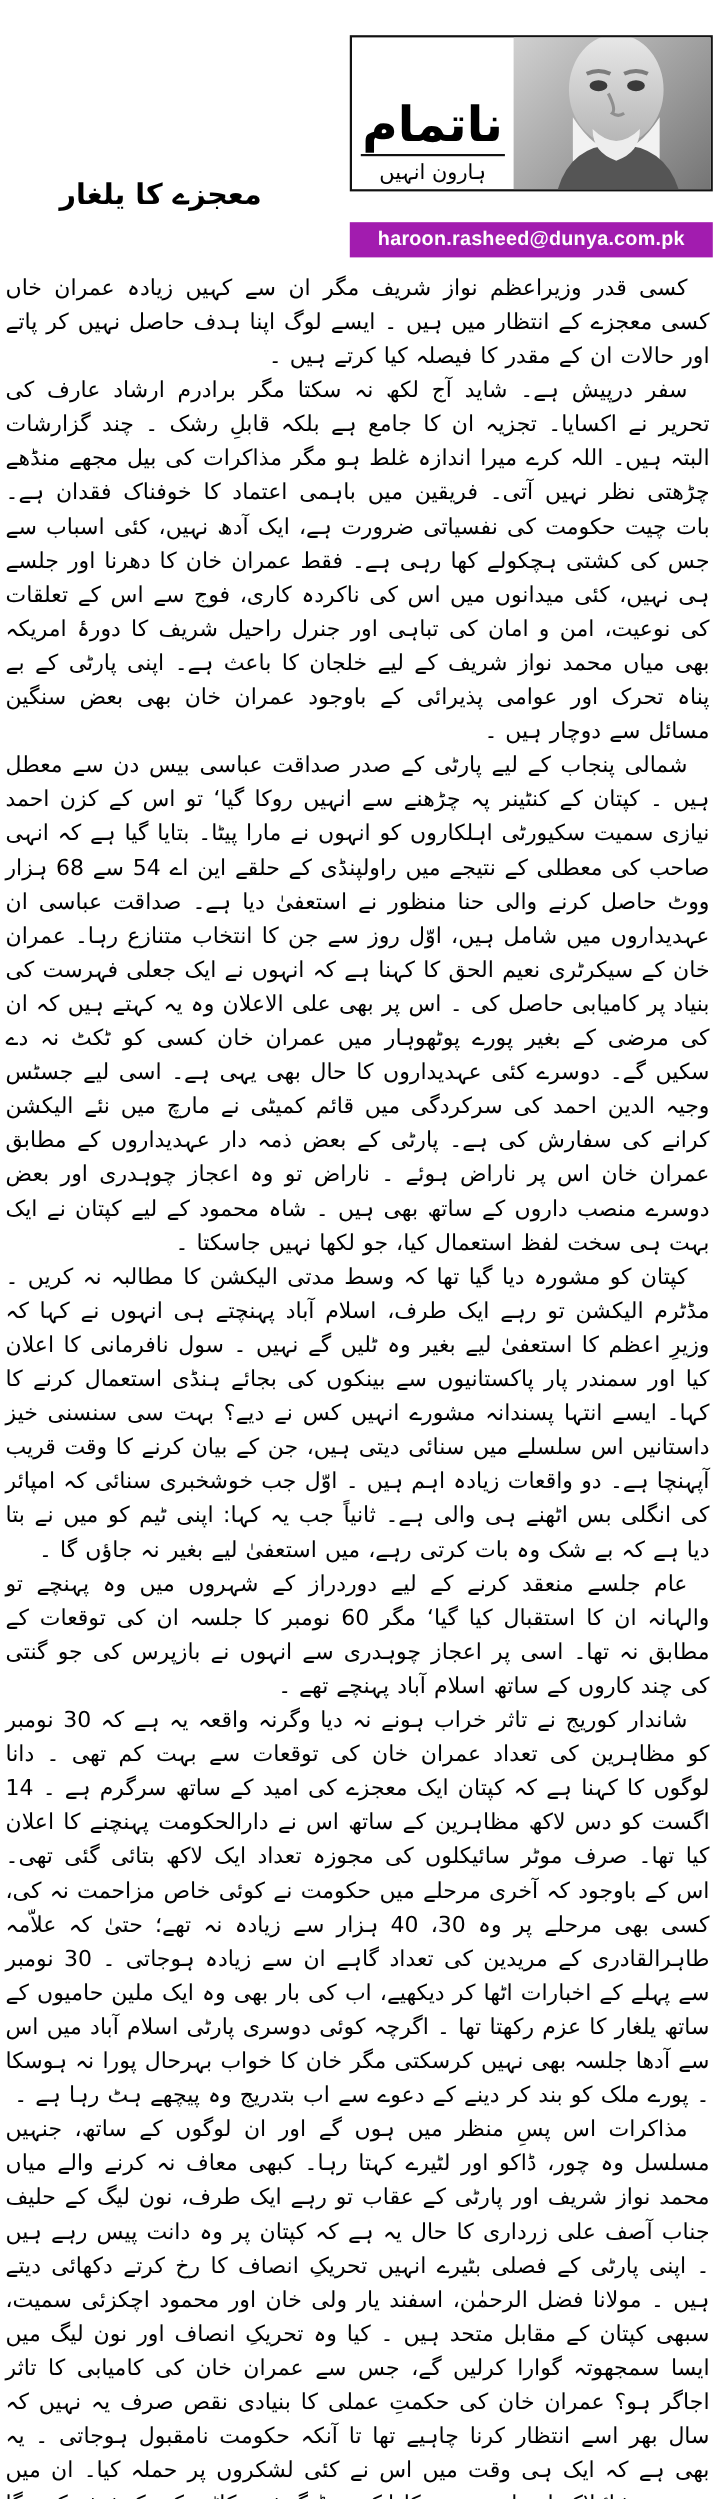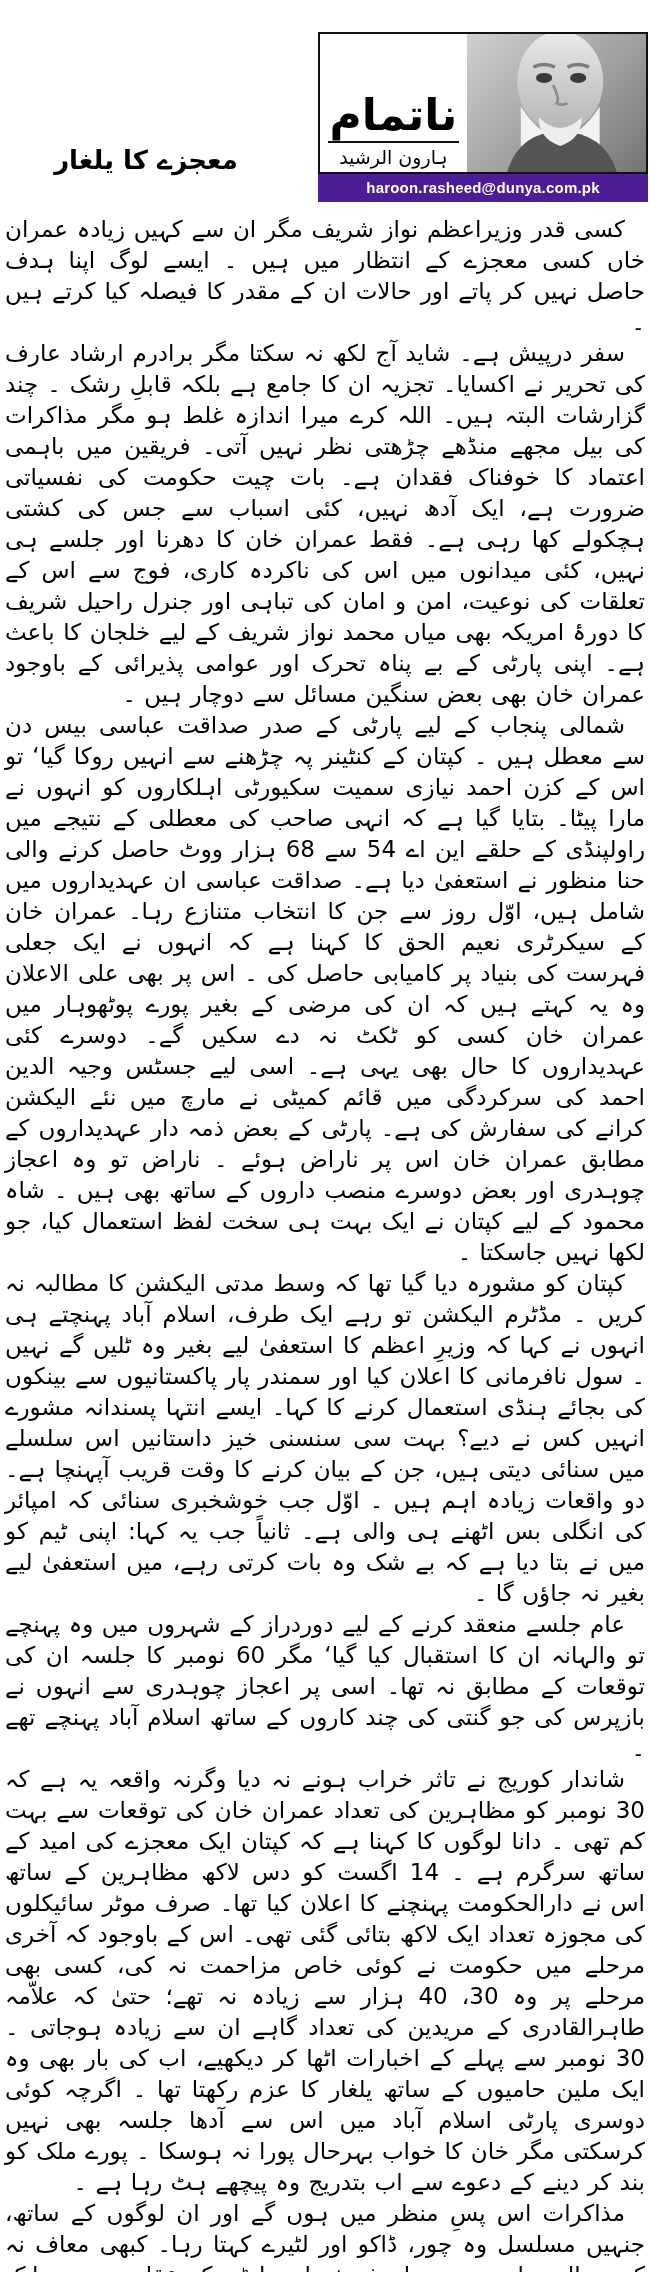--- a/index.html
+++ b/index.html
@@ -28,53 +28,54 @@
   }
   .rule{ width:92%; border-top:2px solid #111; margin:4px 0 3px 0; }
   .author-name{
     font-size:19px; direction:rtl; padding-bottom:2px; white-space:nowrap;
   }
   .photo{
     flex:0 0 55%; position:relative; background:linear-gradient(135deg,#c9c9c9 0%,#8f8f8f 60%,#6f6f6f 100%);
   }
   .photo svg{ display:block; width:100%; height:100%; }
   .email-bar{
-    background:#4c1d95; color:#fff; font-family:"Liberation Sans", sans-serif;
-    font-weight:bold; font-size:15px; text-align:center; padding:5px 0 6px 0;
+    background:#a21caf; color:#fff; font-family:"Liberation Sans", sans-serif;
+    font-weight:bold; font-size:18px; text-align:center; padding:5px 0 6px 0;
     letter-spacing:.2px;
+    margin-top:28px;
   }
   .headline-area{
     flex:1 1 auto; display:flex; align-items:center; justify-content:center;
     align-self:stretch; padding-top:90px;
   }
   .headline{
     font-size:26px; font-weight:bold; direction:rtl; white-space:nowrap;
   }
   
   .body{
     padding:6px 5px 20px 5px; direction:rtl; text-align:justify;
   }
   .body p{
-    margin:0; font-size:23px; line-height:31px; text-indent:20px;
+    margin:0; font-size:20px; line-height:31px; text-indent:20px;
     word-spacing:1px;
   }
 </style>
 </head>
 <body>
 
 <div class="page">
 
   <div class="top">
 
     <div class="masthead">
       <div class="masthead-inner">
         <div class="masthead-left">
           <div class="column-title">ناتمام</div>
           <div class="rule"></div>
-          <div class="author-name">ہارون الرشید</div>
+          <div class="author-name">ہارون انہیں</div>
         </div>
         <div class="photo">
           <svg viewBox="0 0 100 100" preserveAspectRatio="xMidYMid slice" aria-hidden="true">
             <defs>
               <linearGradient id="bgG" x1="0" y1="0" x2="1" y2="1">
                 <stop offset="0" stop-color="#d6d6d6"></stop>
                 <stop offset="0.6" stop-color="#9a9a9a"></stop>
                 <stop offset="1" stop-color="#6e6e6e"></stop>
               </linearGradient>
               <linearGradient id="faceG" x1="0" y1="0" x2="0" y2="1">

